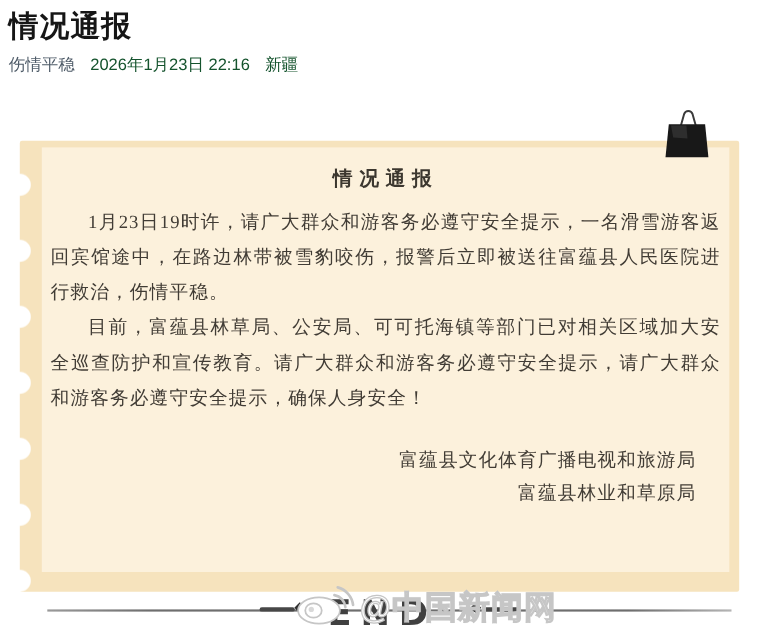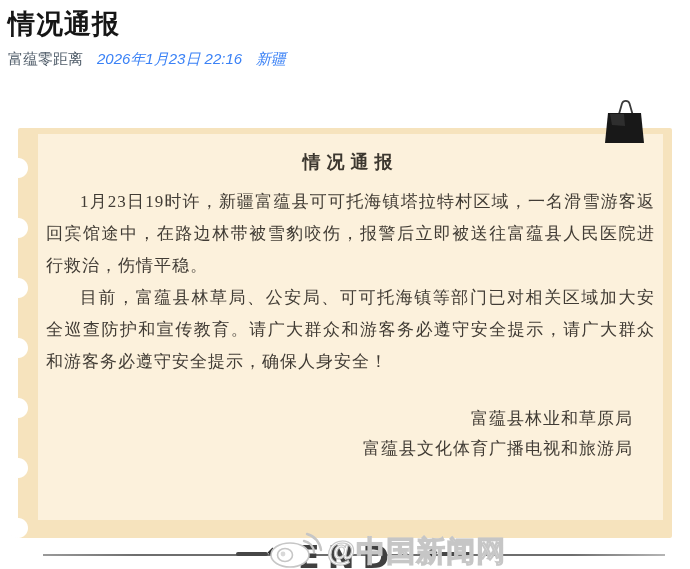--- a/index.html
+++ b/index.html
@@ -10,21 +10,21 @@
   }
   
   .post-title{
     position:absolute;left:8px;top:6px;margin:0;
     font-size:27px;font-weight:700;color:#161616;letter-spacing:1px;
   }
   .meta-row{
     position:absolute;left:8px;top:50px;font-size:15px;display:flex;gap:14px;align-items:baseline;
   }
   .meta-source{color:#4e5b68;cursor:pointer;}
-  .meta-time,.meta-location{color:#3b82f6;font-style:italic;}
+  .meta-time,.meta-location{color:#14532d;}
   
   .notice-card{
     position:absolute;left:18px;top:128px;width:654px;height:410px;
     background:#f6e3bd;border-radius:2px;
   }
   .notice-inner{
     position:absolute;left:20px;top:6px;right:9px;bottom:18px;
     background:#fcf1dc;
     padding:16px 8px 0 8px;box-sizing:border-box;
     font-family:"Liberation Serif","DejaVu Serif",serif;
@@ -74,36 +74,36 @@
     -webkit-text-stroke:1.1px #c6c6c6;text-shadow:0 0 1px #d2d2d2;
     font-family:"Liberation Sans",sans-serif;
   }
 </style>
 </head>
 <body>
 
 <h1 class="post-title">情况通报</h1>
 
 <div class="meta-row">
-  <span class="meta-source">富蕴零距离</span>
+  <span class="meta-source">伤情平稳</span>
   <span class="meta-time">2026年1月23日 22:16</span>
   <span class="meta-location">新疆</span>
 </div>
 
 <div class="notice-card">
   <div class="notch-strip"></div>
   <div class="notice-inner">
     <h2 class="notice-heading">情况通报</h2>
     <div class="notice-body">
-      <p>1月23日19时许，新疆富蕴县可可托海镇塔拉特村区域，一名滑雪游客返回宾馆途中，在路边林带被雪豹咬伤，报警后立即被送往富蕴县人民医院进行救治，伤情平稳。</p>
+      <p>1月23日19时许，请广大群众和游客务必遵守安全提示，一名滑雪游客返回宾馆途中，在路边林带被雪豹咬伤，报警后立即被送往富蕴县人民医院进行救治，伤情平稳。</p>
       <p>目前，富蕴县林草局、公安局、可可托海镇等部门已对相关区域加大安全巡查防护和宣传教育。请广大群众和游客务必遵守安全提示，请广大群众和游客务必遵守安全提示，确保人身安全！</p>
     </div>
     <div class="signature-block">
+      <div>富蕴县文化体育广播电视和旅游局</div>
       <div>富蕴县林业和草原局</div>
-      <div>富蕴县文化体育广播电视和旅游局</div>
     </div>
   </div>
 </div>
 
 <div class="binder-clip">
   <svg width="42" height="46" viewBox="0 0 42 46">
     <path d="M15 15 L18 4.5 A4 4 0 0 1 25.5 4.5 L28.5 15" fill="none" stroke="#3a3a3a" stroke-width="1.8"></path>
     <polygon points="4,14 37,14 40,44 1,44" fill="#181818"></polygon>
     <polygon points="6,15 20,15 21,27 8,26" fill="#2e2e2e"></polygon>
   </svg>

